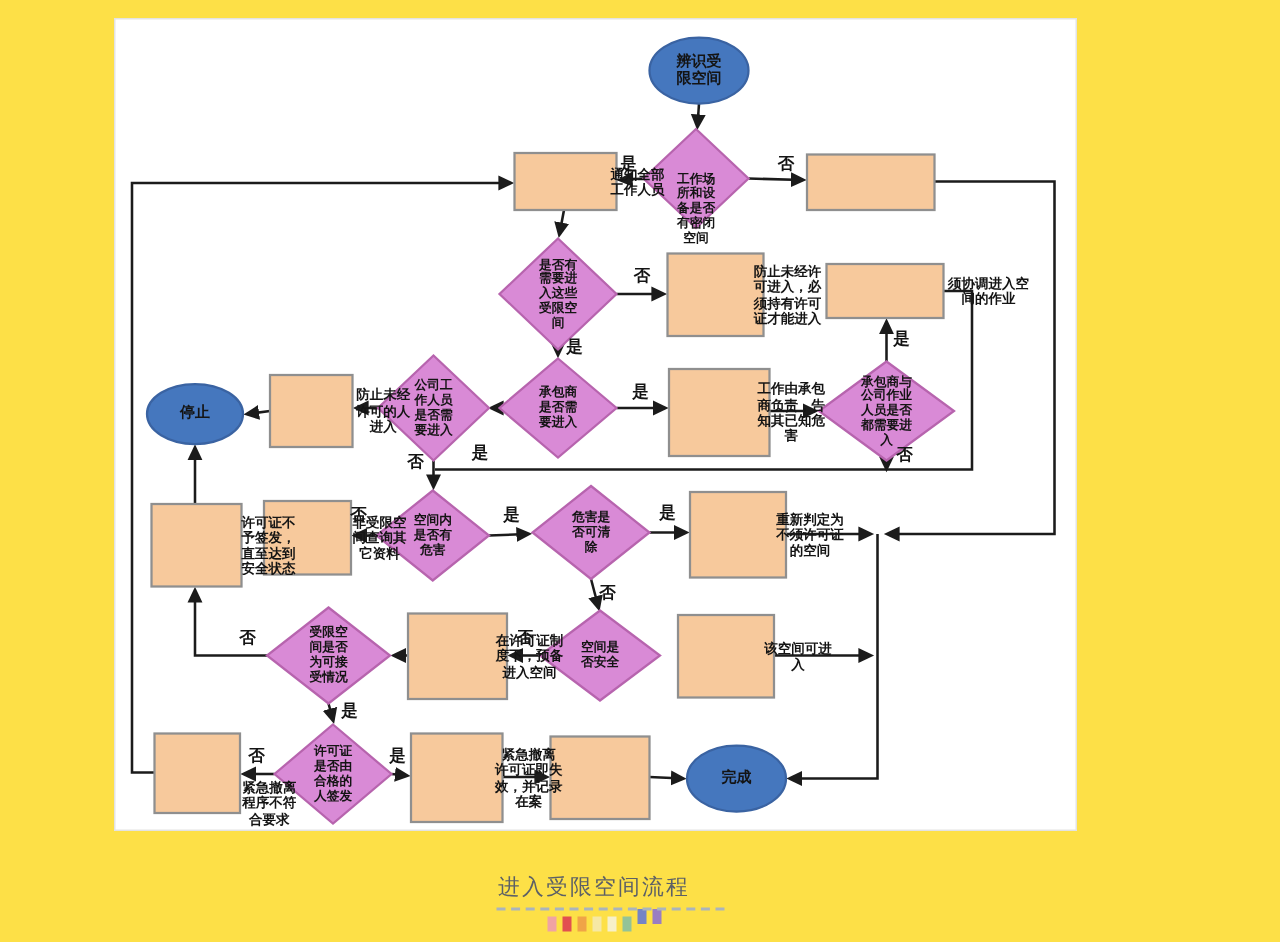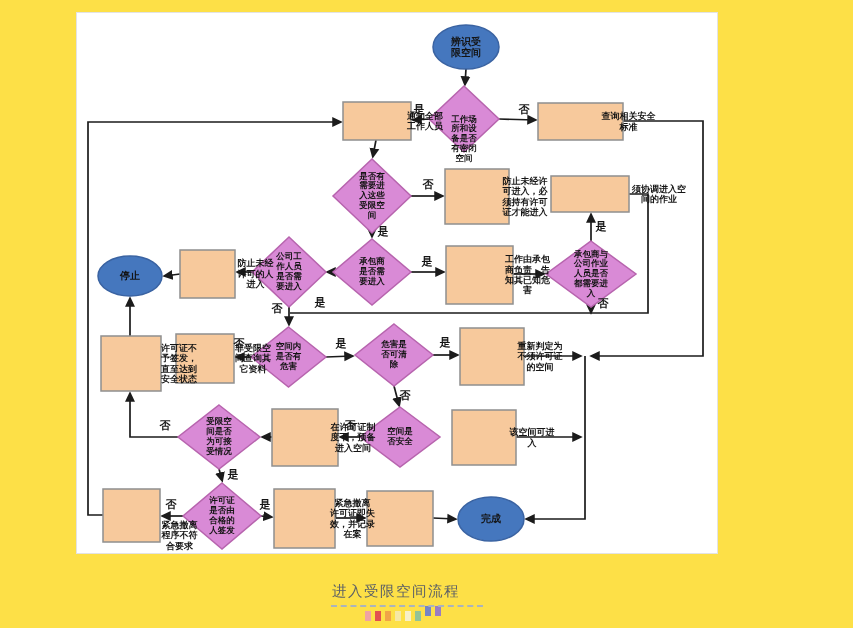--- a/index.html
+++ b/index.html
@@ -97,22 +97,20 @@
       <ellipse cx="491" cy="519" rx="33" ry="22" fill="#4577be" stroke="#3a63a2" stroke-width="1.5"></ellipse>
     </svg>
   <div id="node-layer">
       <div class="nlabel ellipse" style="left: 433px; top: 25px; width: 66px; height: 44px;">辨识受
 限空间</div>
       <div class="nlabel diamond" style="left: 429px; top: 86px; width: 70px; height: 66px; margin-top: 20px;">工作场
 所和设
 备是否
 有密闭
 空间</div>
-      <div class="nlabel rect" style="left: 538px; top: 103px; width: 85px; height: 37px;">查询相关安全
-标准</div>
       <div class="nlabel rect" style="left: 343px; top: 102px; width: 68px; height: 38px;">通知全部
 工作人员</div>
       <div class="nlabel diamond" style="left: 333px; top: 159px; width: 78px; height: 74px;">是否有
 需要进
 入这些
 受限空
 间</div>
       <div class="nlabel rect" style="left: 445px; top: 169px; width: 64px; height: 55px;">防止未经许
 可进入，必
 须持有许可

